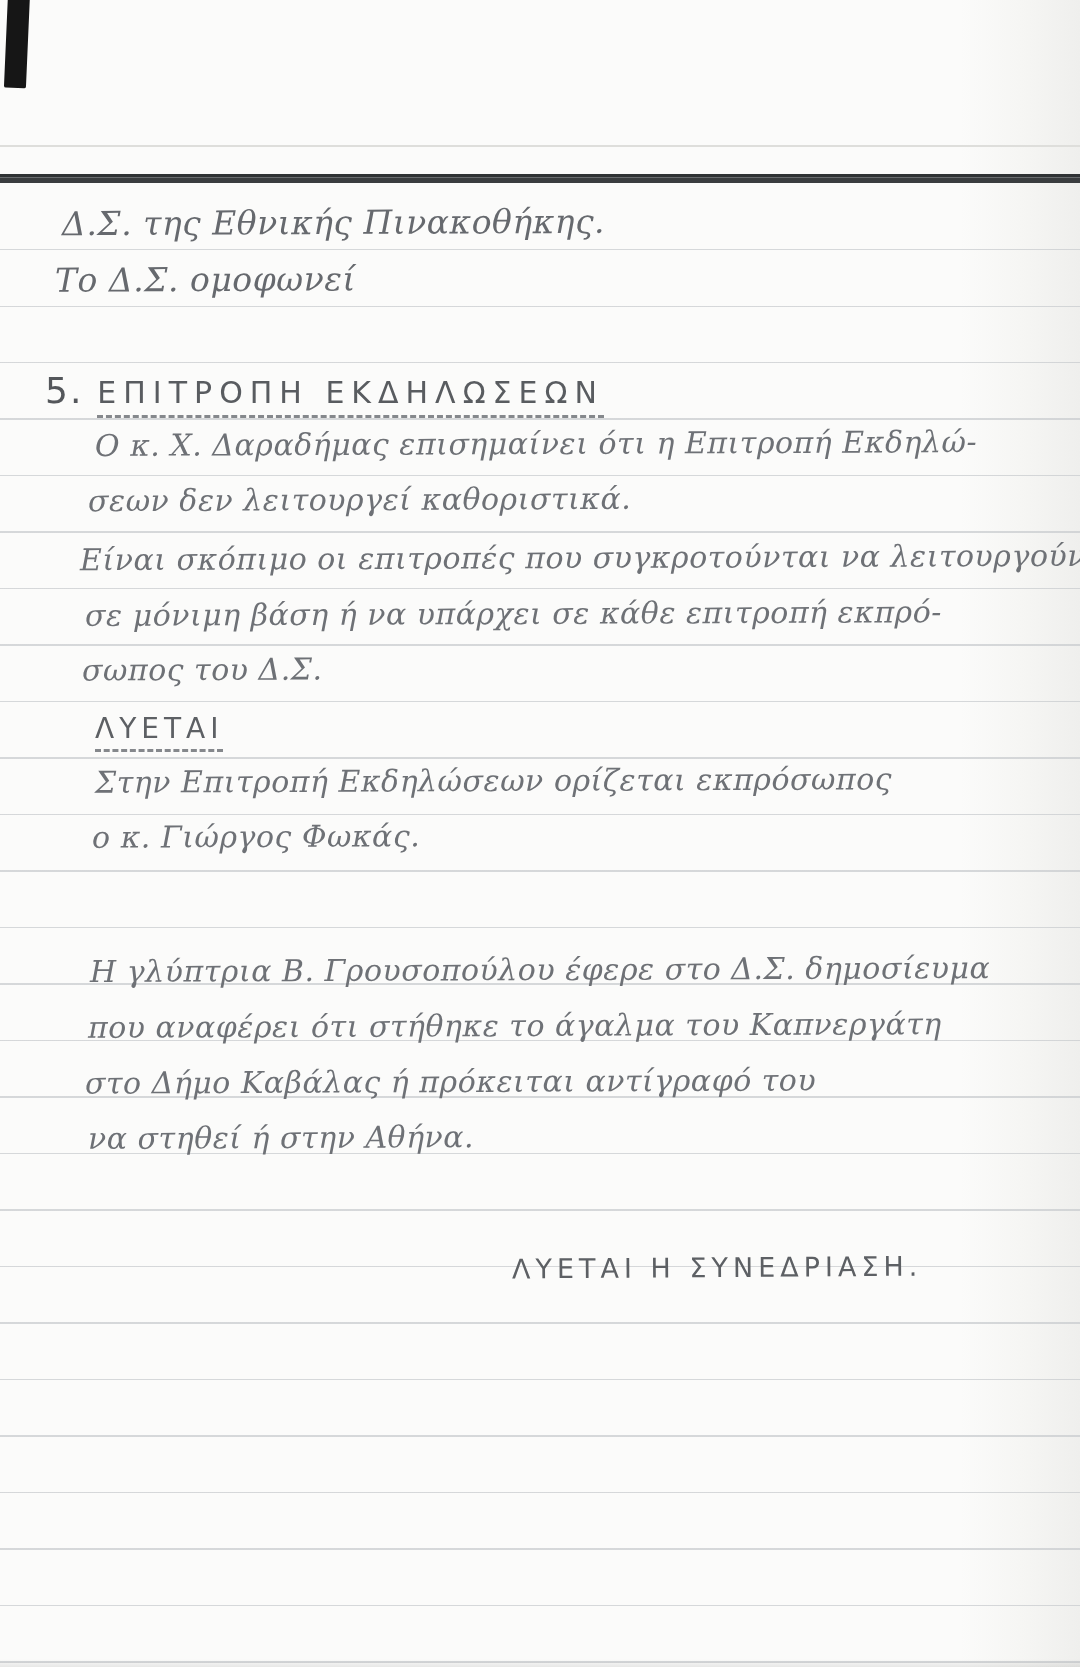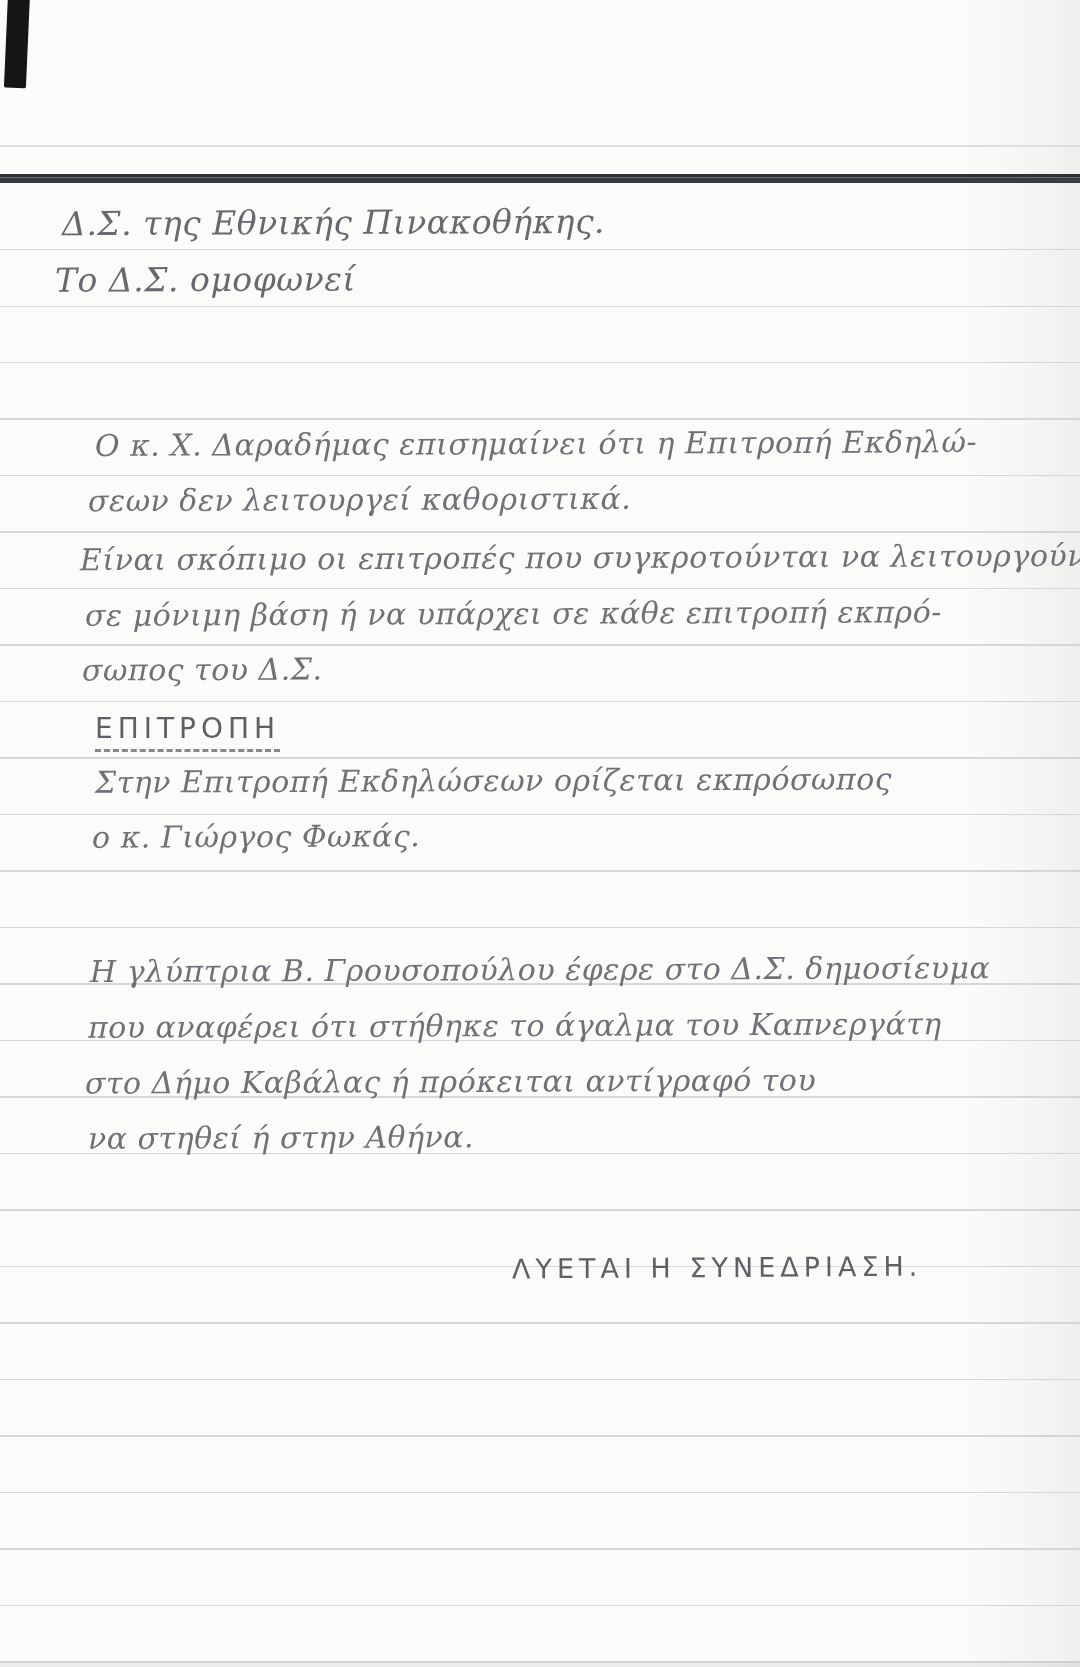--- a/index.html
+++ b/index.html
@@ -123,28 +123,31 @@
 <div class="page">
 
   <div class="corner-mark"></div>
   <div class="faint-top-rule"></div>
   <div class="heavy-rule"></div>
   <div class="ruled-lines"></div>
 
   <div class="hw big" style="left:62px; top:203px;">Δ.Σ. της Εθνικής Πινακοθήκης.</div>
   <div class="hw big" style="left:55px; top:260px;">Το Δ.Σ. ομοφωνεί</div>
 
+  <div class="cap" style="left:45px; top:370px;">
+    <span class="num">5.</span><span class="ul">ΕΠΙΤΡΟΠΗ ΕΚΔΗΛΩΣΕΩΝ</span>
+  </div>
 
   <div class="hw" style="left:95px; top:426px;">Ο κ. Χ. Δαραδήμας επισημαίνει ότι η Επιτροπή Εκδηλώ-</div>
   <div class="hw" style="left:88px; top:482px;">σεων δεν λειτουργεί καθοριστικά.</div>
   <div class="hw" style="left:80px; top:540px;">Είναι σκόπιμο οι επιτροπές που συγκροτούνται να λειτουργούν</div>
   <div class="hw" style="left:85px; top:596px;">σε μόνιμη βάση ή να υπάρχει σε κάθε επιτροπή εκπρό-</div>
   <div class="hw" style="left:82px; top:652px;">σωπος του Δ.Σ.</div>
 
-  <div class="subcap" style="left:95px; top:712px;">ΕΠΙΤΡΟΠΗ</div>
+  <div class="subcap" style="left:95px; top:712px;">ΛΥΕΤΑΙ</div>
   <div class="hw" style="left:95px; top:763px;">Στην Επιτροπή Εκδηλώσεων ορίζεται εκπρόσωπος</div>
   <div class="hw" style="left:92px; top:819px;">ο κ. Γιώργος Φωκάς.</div>
 
   <div class="hw" style="left:90px; top:952px;">Η γλύπτρια Β. Γρουσοπούλου έφερε στο Δ.Σ. δημοσίευμα</div>
   <div class="hw" style="left:88px; top:1008px;">που αναφέρει ότι στήθηκε το άγαλμα του Καπνεργάτη</div>
   <div class="hw" style="left:85px; top:1064px;">στο Δήμο Καβάλας ή πρόκειται αντίγραφό του</div>
   <div class="hw" style="left:88px; top:1120px;">να στηθεί ή στην Αθήνα.</div>
 
   <div class="closing" style="left:512px; top:1252px;">ΛΥΕΤΑΙ Η ΣΥΝΕΔΡΙΑΣΗ.</div>
 

